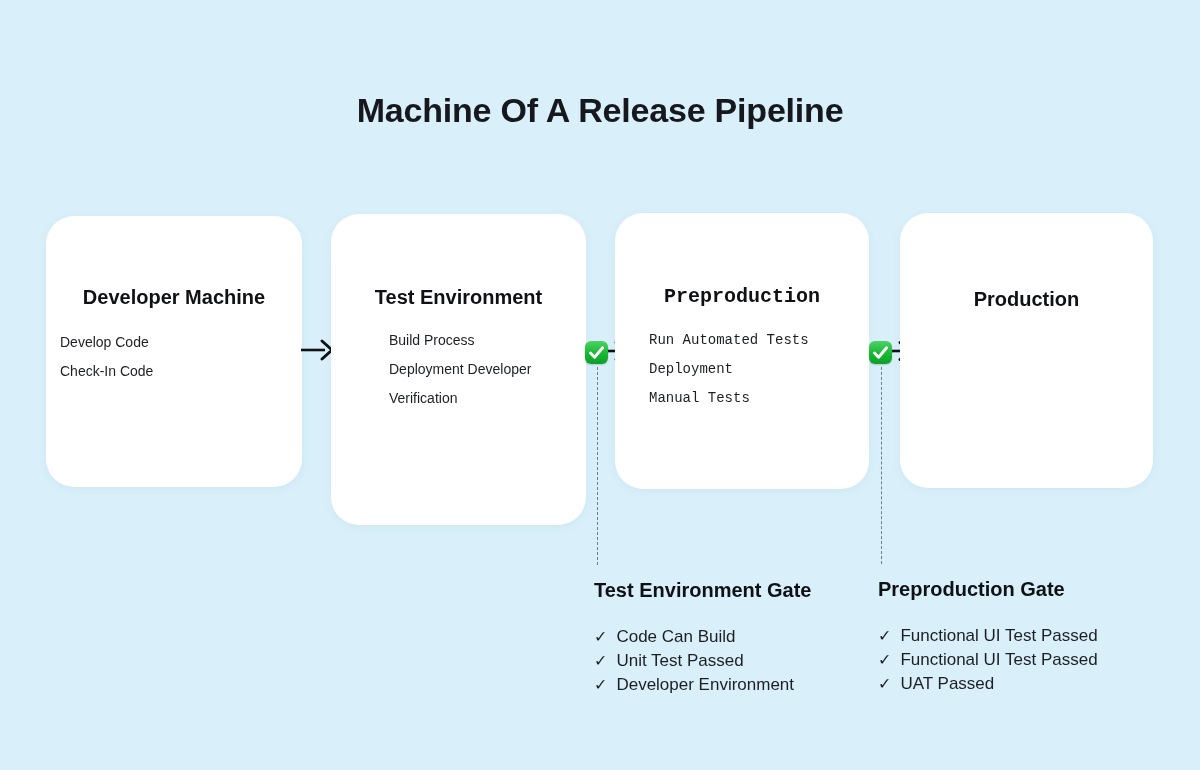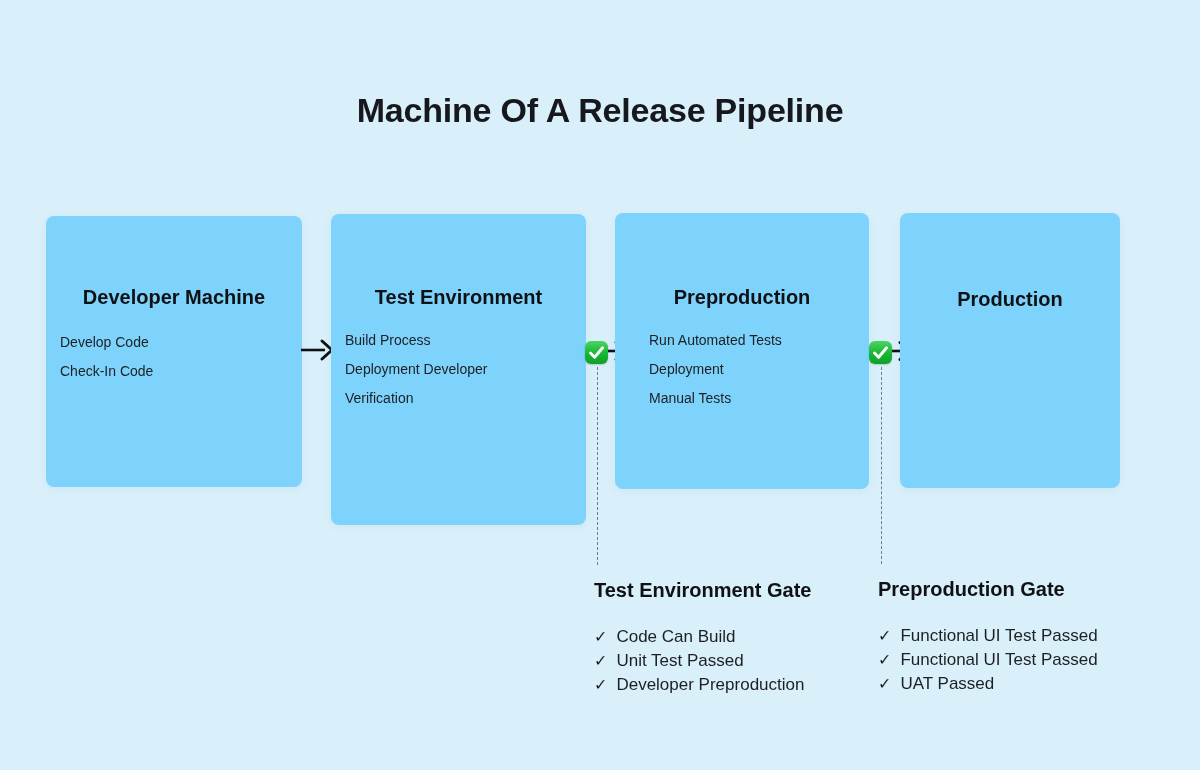--- a/index.html
+++ b/index.html
@@ -29,22 +29,22 @@
     text-align: center;
     font-size: 34px;
     font-weight: bold;
     color: #16181d;
     letter-spacing: -0.2px;
     line-height: 44px;
   }
   
   .stage-card {
     position: absolute;
-    background: #7dd3fc;
-    border-radius: 8px;
+    background: #ffffff;
+    border-radius: 28px;
     box-shadow: 0 2px 10px rgba(30, 90, 120, 0.06);
     box-sizing: border-box;
   }
   .stage-title {
     position: absolute;
     left: 0;
     width: 100%;
     text-align: center;
     font-size: 20px;
     font-weight: bold;
@@ -59,30 +59,30 @@
     font-size: 14px;
     font-weight: normal;
     color: #1d1f23;
     line-height: 29px;
     padding: 0 14px;
     box-sizing: border-box;
   }
   
   #card-dev      { left: 46px;  top: 216px; width: 256px; height: 271px; }
   #card-test     { left: 331px; top: 214px; width: 255px; height: 311px; }
-  #card-preprod  { left: 615px; top: 213px; width: 254px; height: 276px; }
-  #card-prod     { left: 900px; top: 213px; width: 220px; height: 275px; }
+  #card-preprod  { left: 615px; top: 213px; width: 254px; height: 276px; font-family: Liberation Mono, monospace; }
+  #card-prod     { left: 900px; top: 213px; width: 253px; height: 275px; }
 
   #card-dev .stage-title     { top: 68px; }
   #card-test .stage-title    { top: 70px; }
   #card-preprod .stage-title { top: 71px; }
   #card-prod .stage-title    { top: 73px; }
 
   #card-dev .stage-body     { top: 112px; }
-  #card-test .stage-body    { top: 112px; }
+  #card-test .stage-body    { top: 112px; margin-left: 44px; }
   #card-preprod .stage-body { top: 113px; }
 
   
   .arrow-connector {
     position: absolute;
   }
   #arrow-1 { left: 301px; top: 336px; width: 34px; height: 28px; }
   #arrow-2 { left: 608px; top: 338px; width: 20px; height: 26px; }
   #arrow-3 { left: 892px; top: 338px; width: 20px; height: 26px; }
 
@@ -213,21 +213,21 @@
       <li class="gate-item">
         <span class="gate-check">✓</span>
         <span>Code Can Build</span>
       </li>
       <li class="gate-item">
         <span class="gate-check">✓</span>
         <span>Unit Test Passed</span>
       </li>
       <li class="gate-item">
         <span class="gate-check">✓</span>
-        <span>Developer Preproduction</span>
+        <span>Developer Environment</span>
       </li>
     </ul>
   </div>
 
   <div class="gate-block" id="gate-preprod">
     <div class="gate-title">Preproduction Gate</div>
     <ul class="gate-list">
       <li class="gate-item">
         <span class="gate-check">✓</span>
         <span>Functional UI Test Passed</span>

